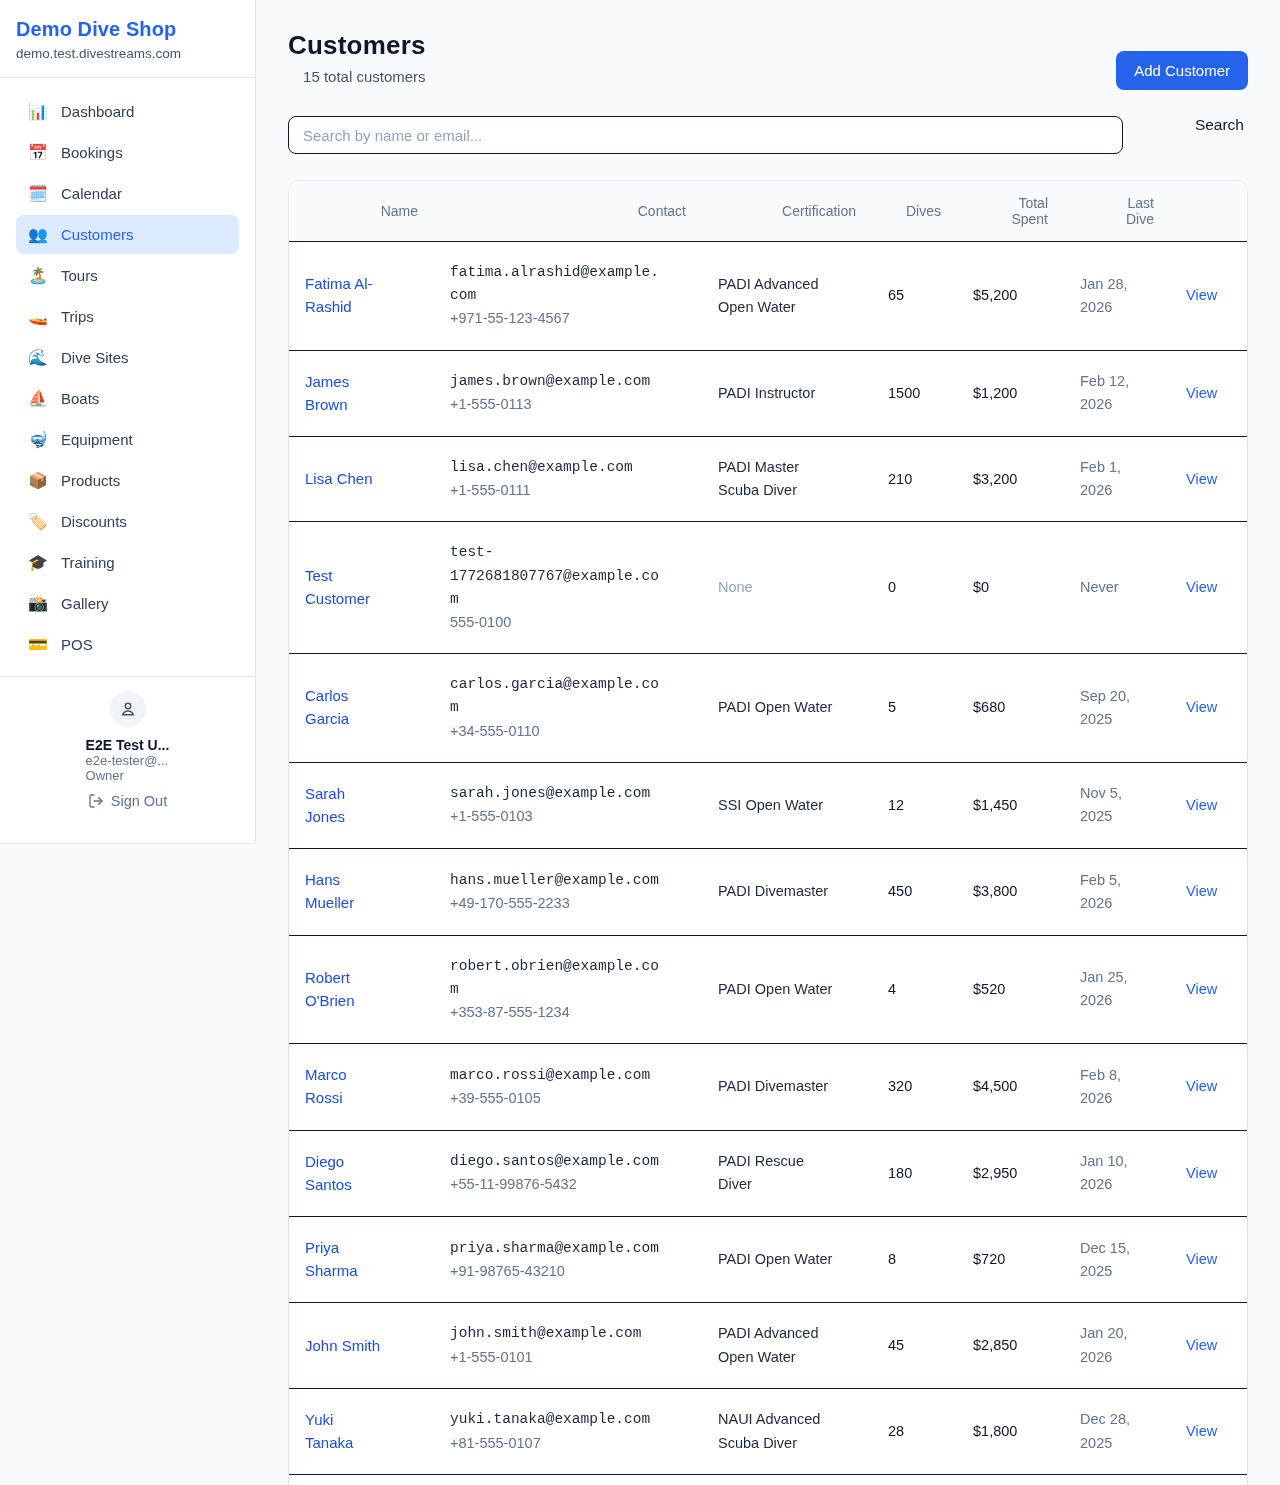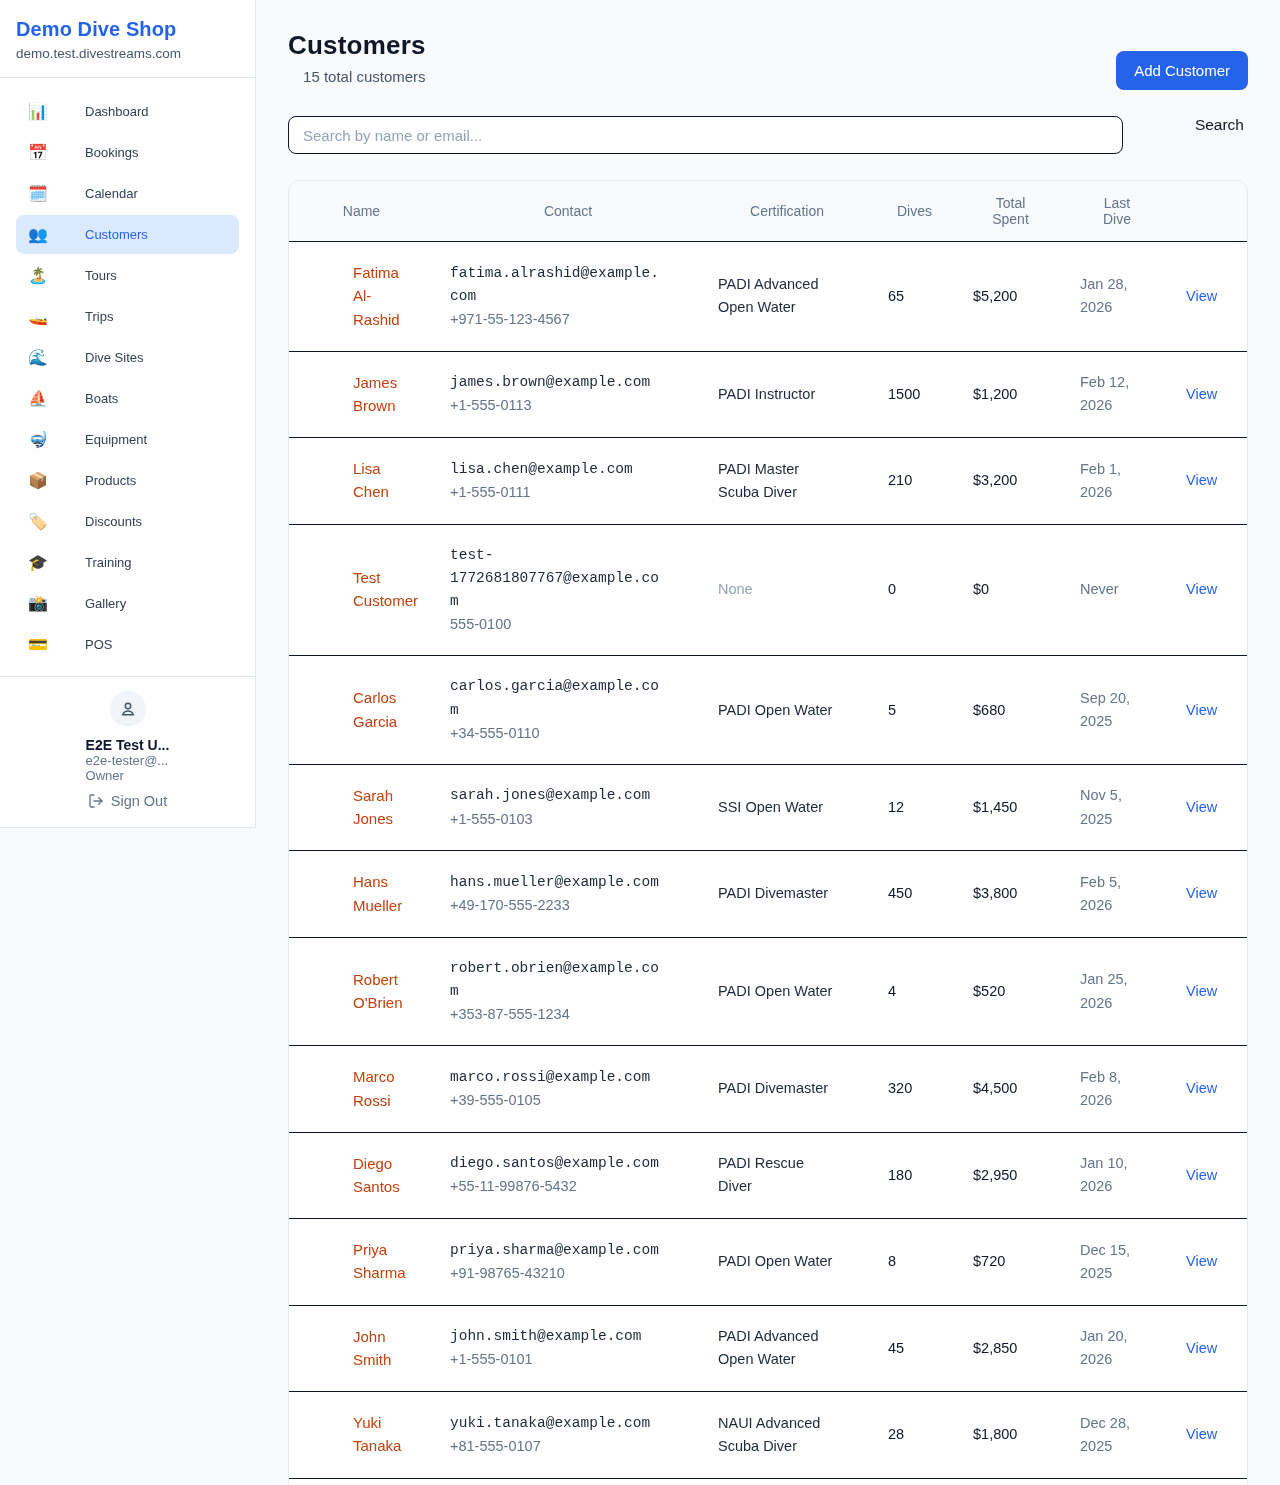--- a/index.html
+++ b/index.html
@@ -13,21 +13,21 @@
   }
 
   
   .sidebar {
     position: absolute;
     left: 0; top: 0;
     width: 256px;
     background: #ffffff;
     border-right: 1px solid #e2e8f0;
     border-bottom: 1px solid #e2e8f0;
-    padding-bottom: 4px;
+    padding-bottom: 20px;
   }
   .side-head {
     padding: 18px 16px 16px 16px;
     border-bottom: 1px solid #e2e8f0;
   }
   .shop-title {
     color: #2563eb;
     font-size: 20px;
     font-weight: bold;
     letter-spacing: .1px;
@@ -48,23 +48,22 @@
     margin-bottom: 2px;
     cursor: pointer;
   }
   .nav-item .nav-icon {
     width: 20px;
     font-size: 16px;
     text-align: center;
     flex: none;
   }
   .nav-item .nav-label {
-    font-size: 13px;
+    font-size: 15px;
     color: #334155;
-    margin-left: 24px;
   }
   .nav-item.active { background: #dbeafe; }
   .nav-item.active .nav-label { color: #2563eb; }
 
   .side-user {
     border-top: 1px solid #e2e8f0;
     padding: 14px 16px;
     display: flex;
     align-items: center;
     gap: 10px;
@@ -177,21 +176,21 @@
     border-radius: 12px;
     overflow: hidden;
   }
   table {
     width: 100%;
     border-collapse: collapse;
     table-layout: fixed;
   }
   thead tr { background: #f8fafc; }
   th {
-    text-align: center;
+    text-align: right;
     font-weight: normal;
     font-size: 14px;
     color: #64748b;
     padding: 14px 16px;
     border-bottom: 1px solid #0f172a;
     vertical-align: middle;
   }
   th.col-4 .th-label, th.col-5 .th-label { display: inline-block; width: 3em; }
   .col-0 { width: 145px; }
   .col-1 { width: 268px; }
@@ -204,29 +203,28 @@
   td {
     padding: 19px 16px;
     border-bottom: 1px solid #0f172a;
     vertical-align: middle;
     font-size: 14.5px;
     line-height: 1.6;
   }
   tbody tr:last-child td { border-bottom: none; }
 
   .name-link {
-    color: #c2410c;
+    color: #1d4ed8;
     font-weight: 500;
     font-size: 15px;
     text-decoration: none;
     display: inline-block;
     max-width: 80px;
     line-height: 1.55;
     cursor: pointer;
-    margin-left: 48px;
   }
   .email { color: #1e293b; max-width: 212px; overflow-wrap: break-word; font-family: Liberation Mono, monospace; }
   .phone { color: #64748b; }
   .cert  { color: #1e293b; max-width: 120px; }
   .cert.muted { color: #94a3b8; }
   .dives, .spent { color: #0f172a; }
   .lastdive { color: #64748b; max-width: 62px; }
   .view-link {
     color: #2563eb;
     text-decoration: none;

